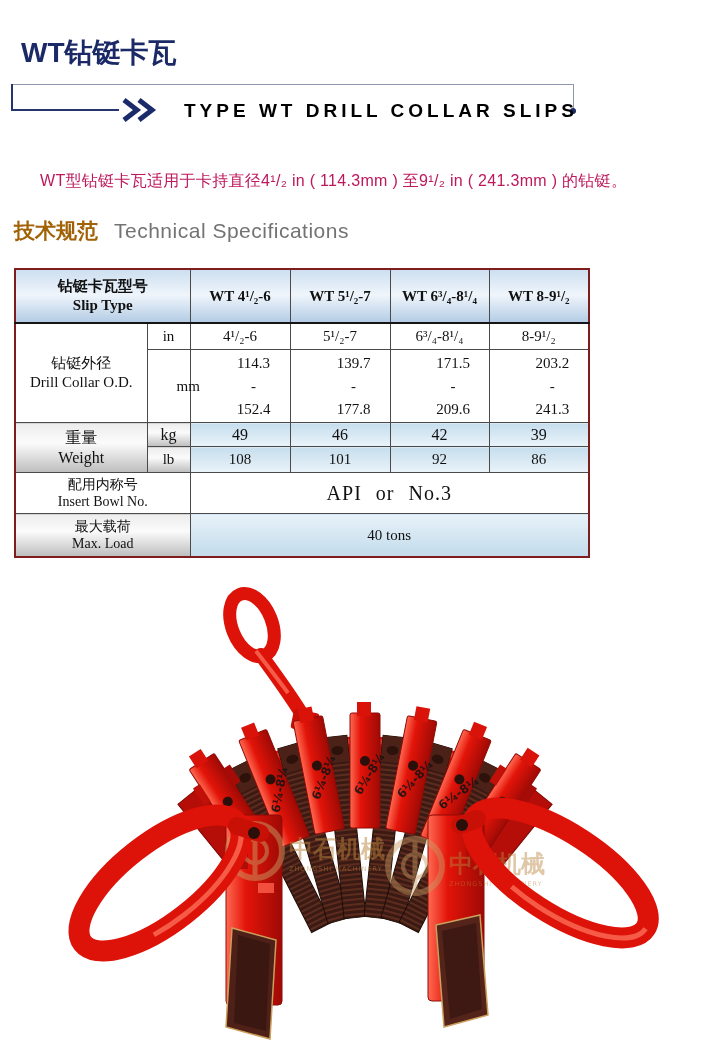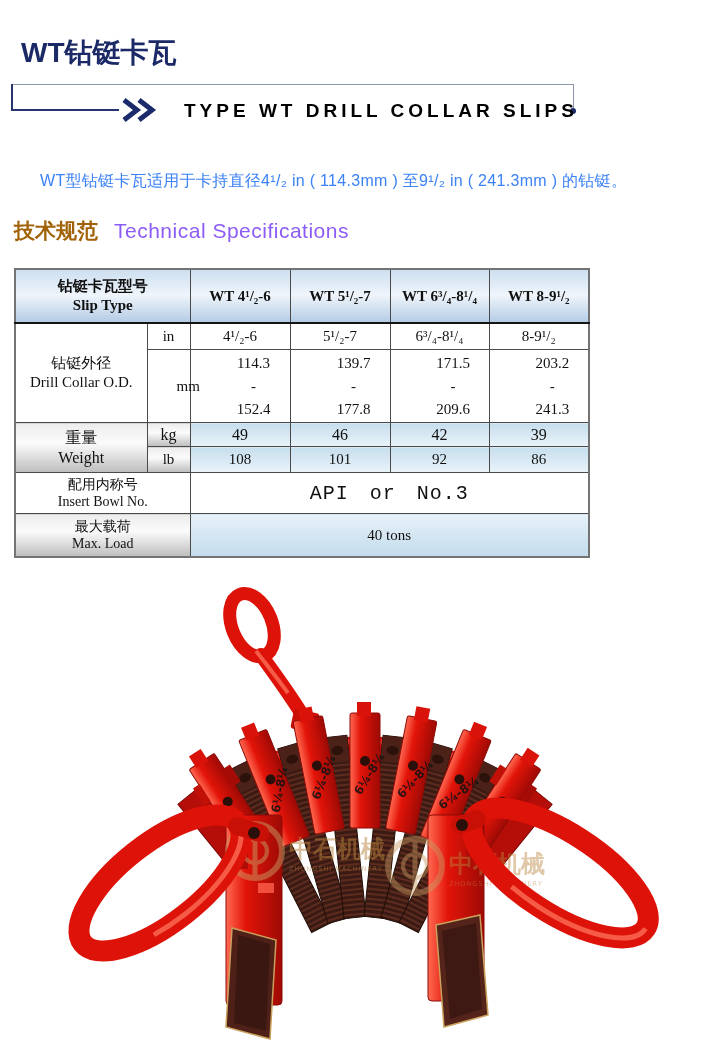--- a/index.html
+++ b/index.html
@@ -14,47 +14,47 @@
   .banner-rightline{position:absolute;left:573px;top:84px;width:1px;height:26px;background:#8d96ac;}
   .banner-dot{position:absolute;left:570px;top:108px;width:6px;height:6px;border-radius:50%;background:#1b2a66;}
   .banner-leftline{position:absolute;left:11px;top:84px;width:2px;height:27px;background:#27356f;}
   .banner-hline{position:absolute;left:11px;top:109px;width:108px;height:2px;background:#27356f;}
   .banner-chevrons{position:absolute;left:121px;top:97px;}
   .banner-title{position:absolute;left:184px;top:100px;font-size:19px;font-weight:bold;
                 color:#000000;letter-spacing:4px;white-space:nowrap;}
 
   
   .intro-text{position:absolute;left:40px;top:171px;width:660px;margin:0;font-size:16px;
-              color:#3b82f6;letter-spacing:0.3px;font-family:"Liberation Sans","DejaVu Sans",sans-serif;}
+              color:#be185d;letter-spacing:0.3px;font-family:"Liberation Sans","DejaVu Sans",sans-serif;}
 
   
   .section-heading{position:absolute;left:14px;top:217px;margin:0;font-size:21px;white-space:nowrap;}
   .section-zh{font-weight:bold;color:#a16207;}
-  .section-en{font-weight:normal;color:#8b5cf6;margin-left:16px;letter-spacing:0.5px;}
+  .section-en{font-weight:normal;color:#737373;margin-left:16px;letter-spacing:0.5px;}
 
   
   table.spec{position:absolute;left:14px;top:268px;width:574px;border-collapse:collapse;
-             table-layout:fixed;border:2px solid #737373;
+             table-layout:fixed;border:2px solid #7f1d1d;
              font-family:"Liberation Serif","DejaVu Serif",serif;color:#111;}
   table.spec td{border:1px solid #4a4a4a;text-align:center;vertical-align:middle;padding:0 2px;}
   tr.r-head td{height:52px;font-weight:bold;font-size:15px;border-bottom:2px solid #151515;
                background:linear-gradient(180deg,#cddff0 0%,#eff5fb 48%,#b4cce5 100%);}
   tr.r-in td{height:25px;font-size:15px;}
   tr.r-mm td{height:72px;font-size:15px;padding-left:29px;}
   tr.r-kg td{height:23px;font-size:16px;}
   tr.r-lb td{height:25px;font-size:15px;}
   tr.r-bowl td{height:40px;}
   tr.r-load td{height:42px;}
   .lab{font-size:14px;line-height:1.25;}
   .lab span{display:block;}
   .bg-gray{background:linear-gradient(180deg,#ececec 0%,#fbfbfb 40%,#bdbdbd 100%);}
   .bg-blue{background:linear-gradient(180deg,#c6deee 0%,#eaf3f9 100%);}
   .bg-load{background:linear-gradient(180deg,#e7f2f9 0%,#c2dbeb 100%);}
   .mm-cell span{display:block;line-height:23px;}
-  .bowl-val{font-family:Liberation Mono, monospace;font-size:20px;
+  .bowl-val{font-family:Liberation Serif, serif;font-size:20px;
             letter-spacing:1px;word-spacing:8px;}
   .load-val{font-size:15px;margin-top:12px;}
 
   
   .photo{position:absolute;left:30px;top:583px;width:660px;height:460px;}
   .mark{font-size:12px;fill:#131313;opacity:0.88;font-family:"DejaVu Sans",sans-serif;font-weight:bold;}
   .wmzh{font-size:24px;font-weight:bold;fill:#b9853e;font-family:"DejaVu Sans",sans-serif;}
   .wmen{font-size:6.5px;fill:#b9853e;letter-spacing:1px;font-family:"DejaVu Sans",sans-serif;}
 </style>
 </head>

